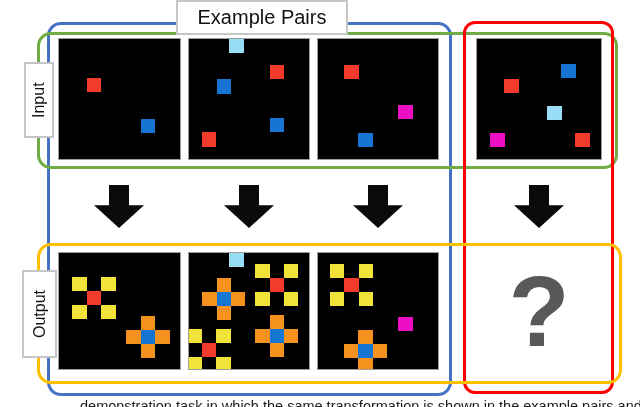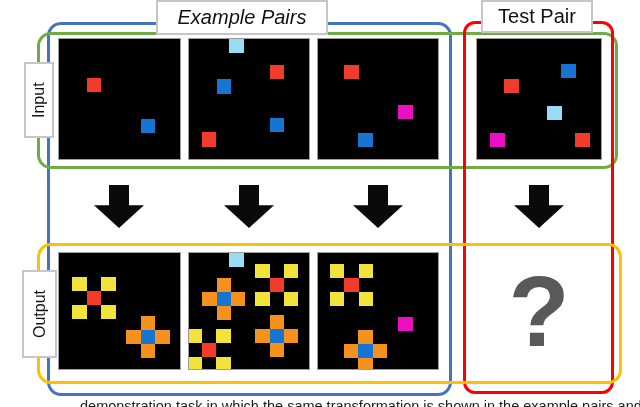--- a/index.html
+++ b/index.html
@@ -42,22 +42,21 @@
 </head>
 <body>
 
 <div class="canvas">
 
   <div class="gbox" style="left: 47px; top: 22px; width: 399px; height: 368px; border-color: rgb(68, 114, 196);"></div>
   <div class="gbox" style="left: 37px; top: 32px; width: 575px; height: 131px; border-color: rgb(111, 172, 70);"></div>
   <div class="gbox" style="left: 463px; top: 21px; width: 145px; height: 367px; border-radius: 12px; border-color: rgb(255, 0, 0);"></div>
   <div class="gbox" style="left: 37px; top: 243px; width: 579px; height: 135px; border-color: rgb(255, 192, 0);"></div>
 
-  <div class="chip top" style="left:156px;top:0px;width:168px;height:31px;font-style:italic;">Example Pairs</div>
-  <div class="chip top" style="left:481px;top:0px;width:108px;height:29px;">Test Pair</div>
+  <div class="chip top" style="left:176px;top:0px;width:168px;height:31px;">Example Pairs</div>
 
   <div class="chip side" style="left:24px;top:62px;width:26px;height:72px;">Input</div>
   <div class="chip side" style="left:22px;top:270px;width:31px;height:84px;">Output</div>
 
   <div class="grid" style="left: 58px; top: 38px; width: 123px; height: 122px; background: rgb(0, 0, 0);">
       <div class="cell" style="left: 22.8%; top: 32.5%; background: rgb(242, 59, 43);"></div>
       <div class="cell" style="left: 67.6%; top: 66.4%; background: rgb(22, 117, 210);"></div>
     </div>
   <div class="grid" style="left: 188px; top: 38px; width: 122px; height: 122px; background: rgb(0, 0, 0);">
       <div class="cell" style="left: 33.6%; top: 0%; background: rgb(152, 220, 246);"></div>

